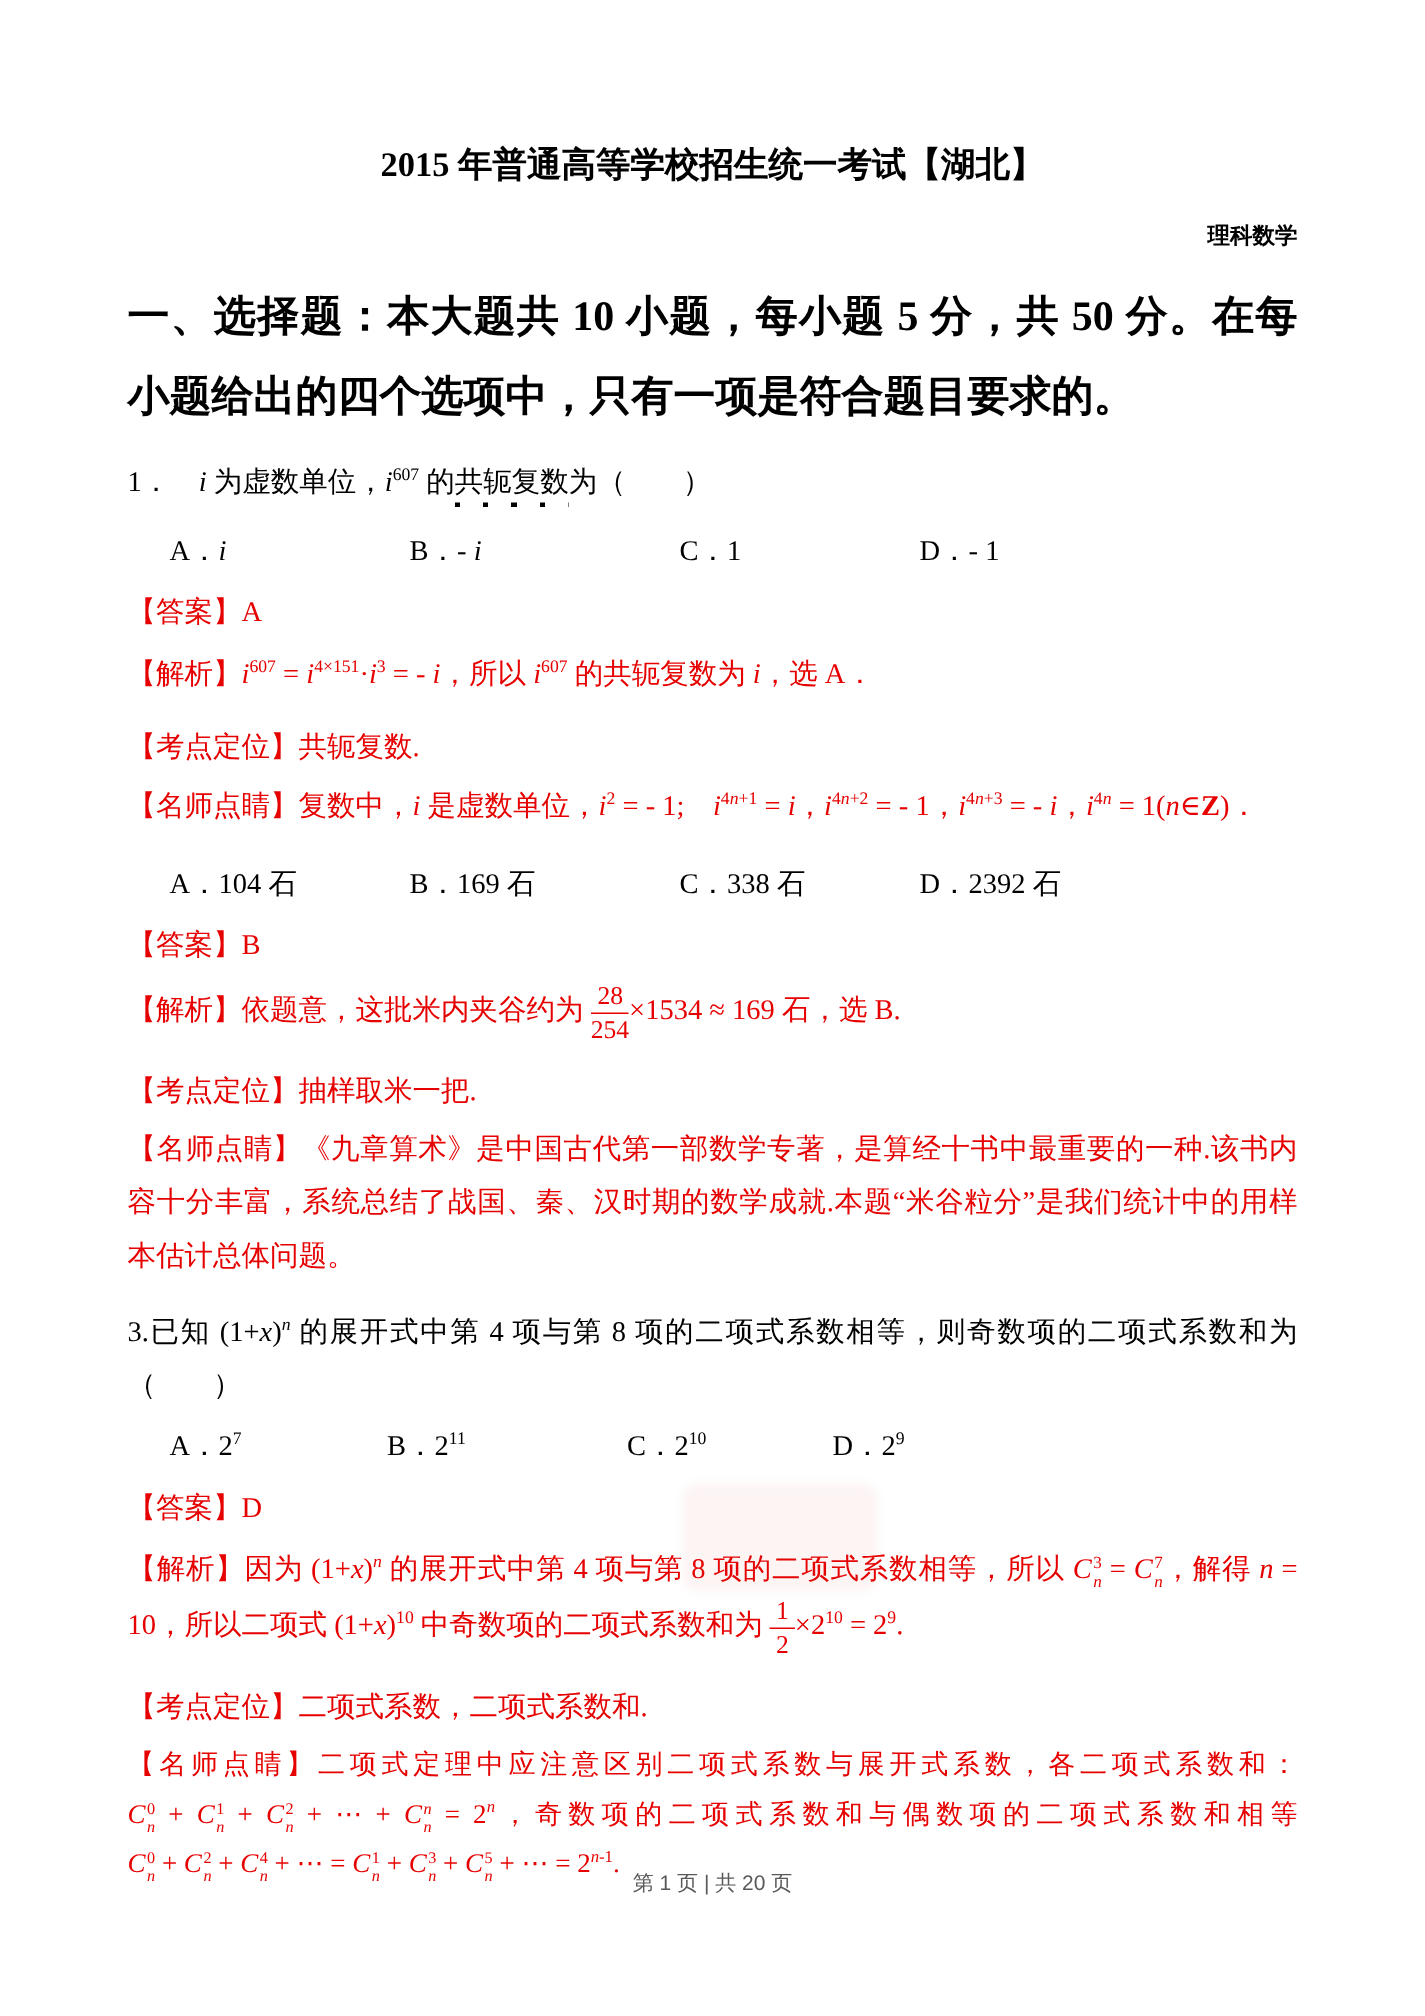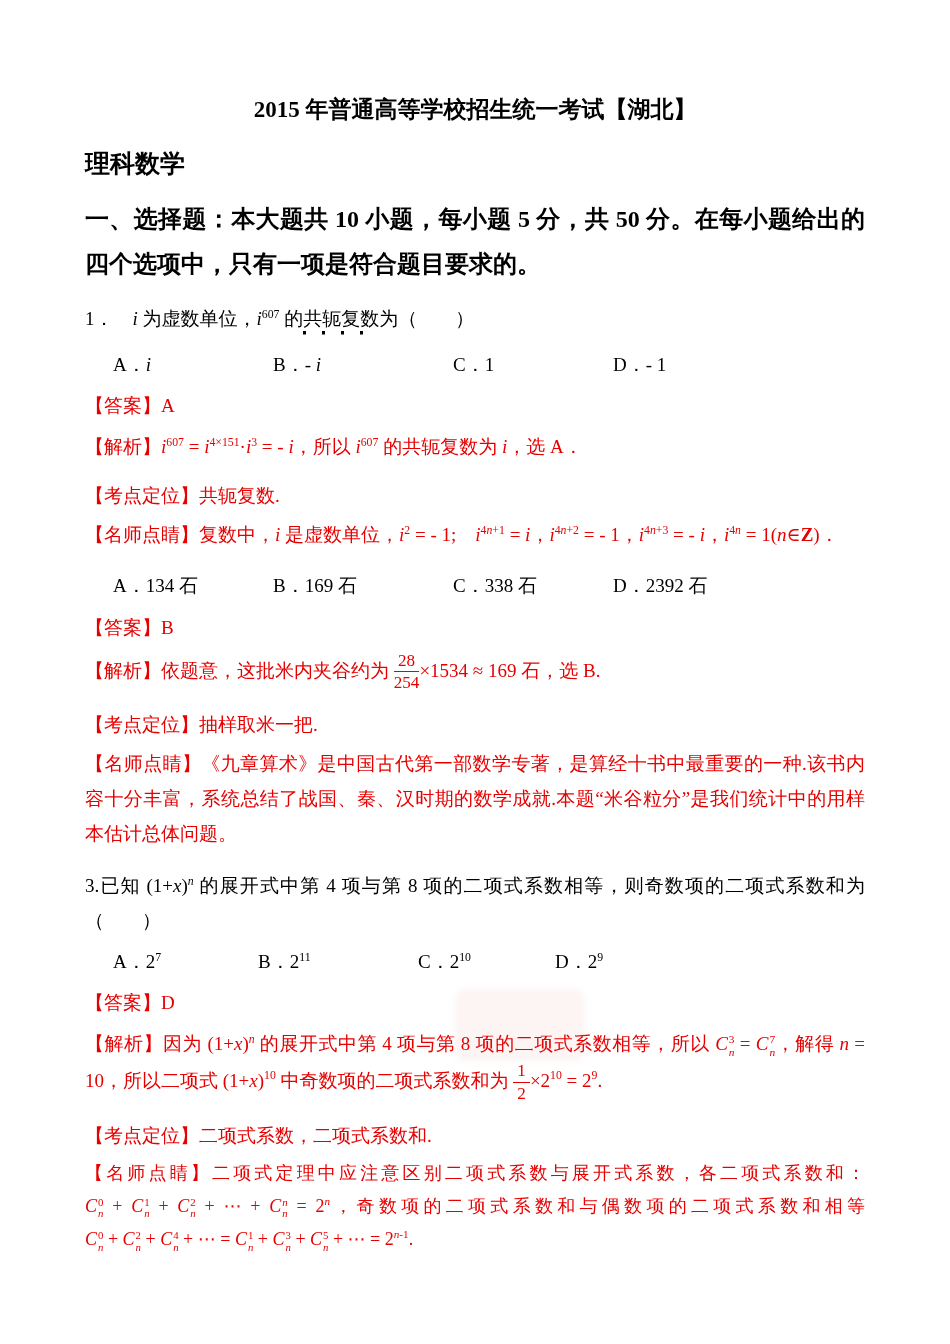--- a/index.html
+++ b/index.html
@@ -18,29 +18,29 @@
     overflow: hidden;
   }
   .title {
     text-align: center;
     font-weight: bold;
     font-size: 23px;
     line-height: 1.25;
     margin: 0 0 24px 0;
   }
   .subtitle {
-    text-align: left;
+    text-align: right;
     font-weight: bold;
-    font-size: 25px;
+    font-size: 15px;
     line-height: 1.2;
     margin: 0 0 18px 0;
   }
   .section-heading {
     font-weight: bold;
-    font-size: 24px;
+    font-size: 28px;
     line-height: 1.9;
     text-align: justify;
     margin: 0 0 10px 0;
   }
   .stem { margin: 6px 0 4px 0; text-align: justify; }
   .stem-tall { line-height: 2.25; }
   .options {
     display: grid;
     grid-template-columns: 160px 180px 160px auto;
     padding-left: 28px;
@@ -61,21 +61,21 @@
     background: repeating-linear-gradient(to right, currentColor 0 3.5px, transparent 3.5px 19px) no-repeat left bottom / 100% 3.5px;
   }
   
   .frac {
     display: inline-block;
     vertical-align: middle;
     text-align: center;
     line-height: 1.15;
     font-size: 0.9em;
   }
-  .frac .fn { display: block; border-bottom: 1.5px solid currentColor; padding: 0 4px 1px 4px; }
+  .frac .fn { display: block; border-bottom: 1.5px solid currentColor; padding: 0 4px 1px 4px; text-align: right; }
   .frac .fd { display: block; padding-top: 1px; }
   
   .cnk { display: inline-block; white-space: nowrap; }
   .cnk .cb { font-style: italic; }
   .cnk .st {
     display: inline-block;
     vertical-align: -0.5em;
     font-size: 0.6em;
     line-height: 1.1;
     text-align: left;
@@ -123,21 +123,21 @@
       <span class="opt">D．- 1</span>
     </div>
     <div class="red answer">【答案】A</div>
     <div class="red analysis">【解析】<i>i</i><sup>607</sup> = <i>i</i><sup>4×151</sup>·<i>i</i><sup>3</sup> = - <i>i</i>，所以 <i>i</i><sup>607</sup> 的共轭复数为 <i>i</i>，选 A．</div>
     <div class="red kaodian">【考点定位】共轭复数.</div>
     <div class="red mingshi">【名师点睛】复数中，<i>i</i> 是虚数单位，<i>i</i><sup>2</sup> = - 1;　<i>i</i><sup>4<i>n</i>+1</sup> = <i>i</i>，<i>i</i><sup>4<i>n</i>+2</sup> = - 1，<i>i</i><sup>4<i>n</i>+3</sup> = - <i>i</i>，<i>i</i><sup>4<i>n</i></sup> = 1(<i>n</i>∈<b>Z</b>)．</div>
   </section>
 
   <section class="question">
     <div class="options">
-      <span class="opt">A．134 石</span>
+      <span class="opt">A．104 石</span>
       <span class="opt">B．169 石</span>
       <span class="opt">C．338 石</span>
       <span class="opt">D．2392 石</span>
     </div>
     <div class="red answer">【答案】B</div>
     <div class="red analysis">【解析】依题意，这批米内夹谷约为 <span class="frac"><span class="fn">28</span><span class="fd">254</span></span>×1534 ≈ 169 石，选 B.</div>
     <div class="red kaodian">【考点定位】抽样取米一把.</div>
     <div class="red mingshi">【名师点睛】《九章算术》是中国古代第一部数学专著，是算经十书中最重要的一种.该书内容十分丰富，系统总结了战国、秦、汉时期的数学成就.本题“米谷粒分”是我们统计中的用样本估计总体问题。</div>
   </section>
 
@@ -150,14 +150,17 @@
       <span class="opt">D．2<sup>9</sup></span>
     </div>
     <div class="red answer">【答案】D</div>
     <div class="red analysis">【解析】因为 (1+<i>x</i>)<sup><i>n</i></sup> 的展开式中第 4 项与第 8 项的二项式系数相等，所以 <span class="cnk"><span class="cb">C</span><span class="st"><span>3</span><span><i>n</i></span></span></span> = <span class="cnk"><span class="cb">C</span><span class="st"><span>7</span><span><i>n</i></span></span></span>，解得 <i>n</i> = 10，所以二项式 (1+<i>x</i>)<sup>10</sup> 中奇数项的二项式系数和为 <span class="frac"><span class="fn">1</span><span class="fd">2</span></span>×2<sup>10</sup> = 2<sup>9</sup>.</div>
     <div class="red kaodian">【考点定位】二项式系数，二项式系数和.</div>
     <div class="red mingshi mingshi-small">【名师点睛】二项式定理中应注意区别二项式系数与展开式系数，各二项式系数和：<span class="fml"><span class="cnk"><span class="cb">C</span><span class="st"><span>0</span><span><i>n</i></span></span></span> + <span class="cnk"><span class="cb">C</span><span class="st"><span>1</span><span><i>n</i></span></span></span> + <span class="cnk"><span class="cb">C</span><span class="st"><span>2</span><span><i>n</i></span></span></span> + ⋯ + <span class="cnk"><span class="cb">C</span><span class="st"><span><i>n</i></span><span><i>n</i></span></span></span> = 2<sup><i>n</i></sup>，</span>奇数项的二项式系数和与偶数项的二项式系数和相等 <span class="fml"><span class="cnk"><span class="cb">C</span><span class="st"><span>0</span><span><i>n</i></span></span></span> + <span class="cnk"><span class="cb">C</span><span class="st"><span>2</span><span><i>n</i></span></span></span> + <span class="cnk"><span class="cb">C</span><span class="st"><span>4</span><span><i>n</i></span></span></span> + ⋯ =</span> <span class="fml"><span class="cnk"><span class="cb">C</span><span class="st"><span>1</span><span><i>n</i></span></span></span> + <span class="cnk"><span class="cb">C</span><span class="st"><span>3</span><span><i>n</i></span></span></span> + <span class="cnk"><span class="cb">C</span><span class="st"><span>5</span><span><i>n</i></span></span></span> + ⋯ = 2<sup><i>n</i>-1</sup>.</span></div>
   </section>
 
   <div class="watermark"></div>
 
+  <div class="footer">
+    <span>第 1 页 | 共 20 页</span>
+  </div>
 
 </div>
 
 </body></html>

